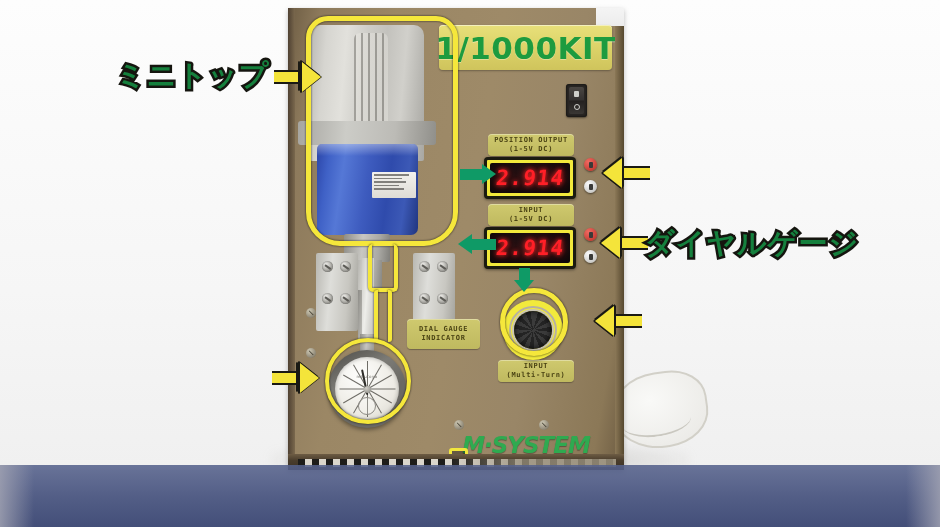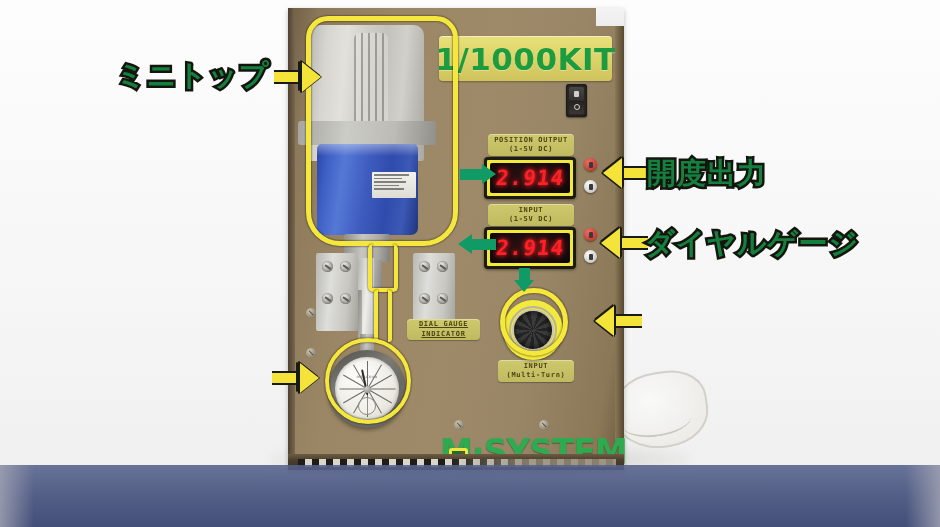--- a/index.html
+++ b/index.html
@@ -63,21 +63,21 @@
     background: repeating-linear-gradient(90deg,
       #1a1a18 0px, #1a1a18 7px, #e8e4da 7px, #e8e4da 14px);
     opacity: .92;
   }
   .stripe-fade {
     position: absolute; left: 160px; bottom: 3px; width: 168px; height: 8px;
     background: linear-gradient(90deg, rgba(140,130,110,0) 0%, rgba(150,140,120,.82) 45%, rgba(150,140,120,.9) 100%);
   }
   
   .title-badge {
-    position: absolute; left: 151px; top: 28px;
+    position: absolute; left: 151px; top: 17px;
     width: 173px; height: 45px;
     background: linear-gradient(180deg,#e8e07a 0%, #ddd46a 45%, #cfc45c 100%);
     border-radius: 4px;
     display: flex; align-items: center; justify-content: center;
     box-shadow: inset 0 1px 0 rgba(255,255,255,.5), 0 1px 2px rgba(0,0,0,.3);
   }
   .title-badge span {
     font-family: "DejaVu Sans", "Liberation Sans", sans-serif;
     font-weight: 700;
     font-size: 31px;
@@ -113,21 +113,21 @@
     font-weight: 700;
     letter-spacing: .7px;
     text-align: center;
     line-height: 1.35;
     display: flex; flex-direction: column; align-items: center; justify-content: center;
     box-shadow: inset 0 1px 0 rgba(255,255,255,.35), 0 1px 1px rgba(0,0,0,.28);
     font-family: "DejaVu Sans Mono", "Liberation Mono", monospace;
   }
   .plate-pos { left: 200px; top: 126px; width: 86px; height: 22px; }
   .plate-inp { left: 200px; top: 196px; width: 86px; height: 22px; }
-  .plate-dial { left: 119px; top: 311px; width: 73px; height: 21px; text-decoration: underline; }
+  .plate-dial { left: 119px; top: 311px; width: 73px; height: 30px; }
   .plate-knob { left: 210px; top: 352px; width: 76px; height: 22px; }
   
   .meter-wrap {
     position: absolute;
     width: 92px; height: 42px;
     background: #f2ea3c;
     border: 3px solid #1b1b10;
     border-radius: 4px;
     padding: 3px;
     box-shadow: 0 1px 3px rgba(0,0,0,.45);
@@ -325,21 +325,21 @@
   }
   .gauge-brand {
     position: absolute; left: 0; right: 0; top: 26%;
     text-align: center; font-size: 4px; color: #6d6b65; letter-spacing: .4px;
   }
   
   .msystem {
     position: absolute; left: 152px; top: 424px;
     width: 172px; text-align: center;
     font-family: "DejaVu Sans", "Liberation Sans", sans-serif;
-    font-size: 33px; font-weight: 700; 
+    font-size: 23px; font-weight: 700; font-style: italic;
     letter-spacing: -1px;
     color: #2faa50;
     text-shadow: 0 1px 1px rgba(0,0,0,.35);
     white-space: nowrap;
   }
   .panel-screw {
     position: absolute; width: 10px; height: 10px; border-radius: 50%;
     background: radial-gradient(circle at 35% 30%, #cfc9b4, #8a8372 72%, #5f5a4c);
   }
   .panel-screw::after {
@@ -690,23 +690,20 @@
       <div class="ca-head"></div>
   </div>
   <div class="callout-arrow ca-left arr-knob">
     <div class="ca-body"></div>
       <div class="ca-head"></div>
   </div>
 
   <div class="callout co-minitop">
     <span>ミニトップ</span>
   </div>
-  <div class="callout co-out">
-    <span>開度出力</span>
-  </div>
   <div class="callout co-in">
     <span>ダイヤルゲージ</span>
   </div>
 
   <div class="subtitle-bar">
     <div class="edge-l"></div>
     <div class="edge-r"></div>
   </div>
 
 </div>

